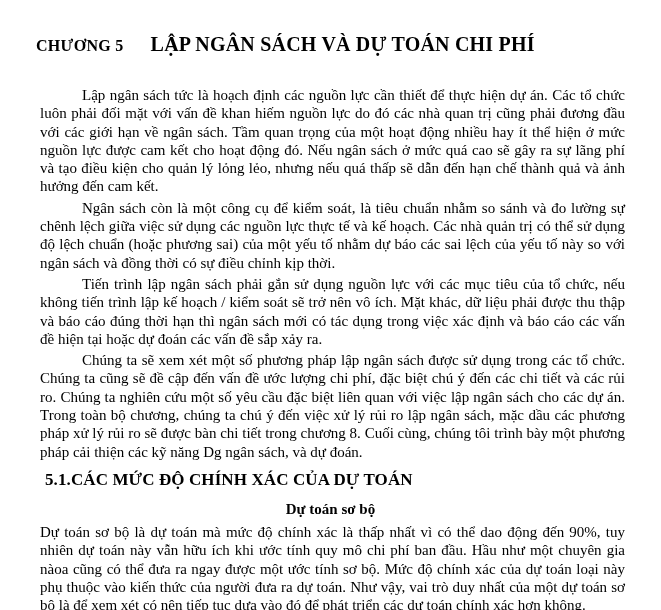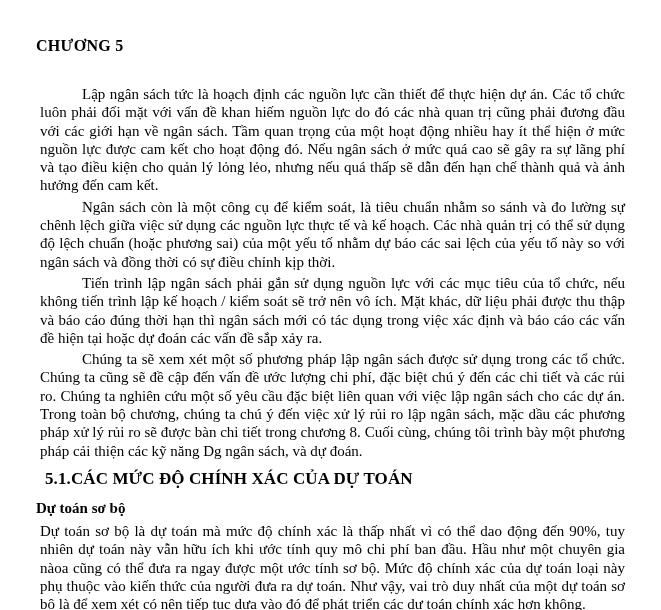--- a/index.html
+++ b/index.html
@@ -54,29 +54,31 @@
     font-weight: bold;
     margin: 9px 0 7px 9px;
     letter-spacing: 0.1px;
   }
   .section-number {
   }
   .subsection-heading {
     font-size: 15px;
     font-weight: bold;
     margin: 11px 0 5px 0;
+    text-align: center;
   }
 </style>
 </head>
 <body>
 
 <div class="page">
 
   <header class="chapter-header">
     <span class="chapter-label">CHƯƠNG 5</span>
+    <h1 class="chapter-title">LẬP NGÂN SÁCH VÀ DỰ TOÁN CHI PHÍ</h1>
   </header>
 
   <p class="body-para indent">Lập ngân sách tức là hoạch định các nguồn lực cần thiết để thực hiện dự án. Các tổ chức luôn phải đối mặt với vấn đề khan hiếm nguồn lực do đó các nhà quan trị cũng phải đương đầu với các giới hạn về ngân sách. Tầm quan trọng của một hoạt động nhiều hay ít thể hiện ở mức nguồn lực được cam kết cho hoạt động đó. Nếu ngân sách ở mức quá cao sẽ gây ra sự lãng phí và tạo điều kiện cho quản lý lỏng lẻo, nhưng nếu quá thấp sẽ dẫn đến hạn chế thành quả và ảnh hưởng đến cam kết.</p>
 
   <p class="body-para indent">Ngân sách còn là một công cụ để kiểm soát, là tiêu chuẩn nhằm so sánh và đo lường sự chênh lệch giữa việc sử dụng các nguồn lực thực tế và kế hoạch. Các nhà quản trị có thể sử dụng độ lệch chuẩn (hoặc phương sai) của một yếu tố nhằm dự báo các sai lệch của yếu tố này so với ngân sách và đồng thời có sự điều chỉnh kịp thời.</p>
 
   <p class="body-para indent">Tiến trình lập ngân sách phải gắn sử dụng nguồn lực với các mục tiêu của tổ chức, nếu không tiến trình lập kế hoạch / kiểm soát sẽ trở nên vô ích. Mặt khác, dữ liệu phải được thu thập và báo cáo đúng thời hạn thì ngân sách mới có tác dụng trong việc xác định và báo cáo các vấn đề hiện tại hoặc dự đoán các vấn đề sắp xảy ra.</p>
 
   <p class="body-para indent">Chúng ta sẽ xem xét một số phương pháp lập ngân sách được sử dụng trong các tổ chức. Chúng ta cũng sẽ đề cập đến vấn đề ước lượng chi phí, đặc biệt chú ý đến các chi tiết và các rủi ro. Chúng ta nghiên cứu một số yêu cầu đặc biệt liên quan với việc lập ngân sách cho các dự án. Trong toàn bộ chương, chúng ta chú ý đến việc xử lý rủi ro lập ngân sách, mặc dầu các phương pháp xử lý rủi ro sẽ được bàn chi tiết trong chương 8. Cuối cùng, chúng tôi trình bày một phương pháp cải thiện các kỹ năng Dg ngân sách, và dự đoán.</p>
 

